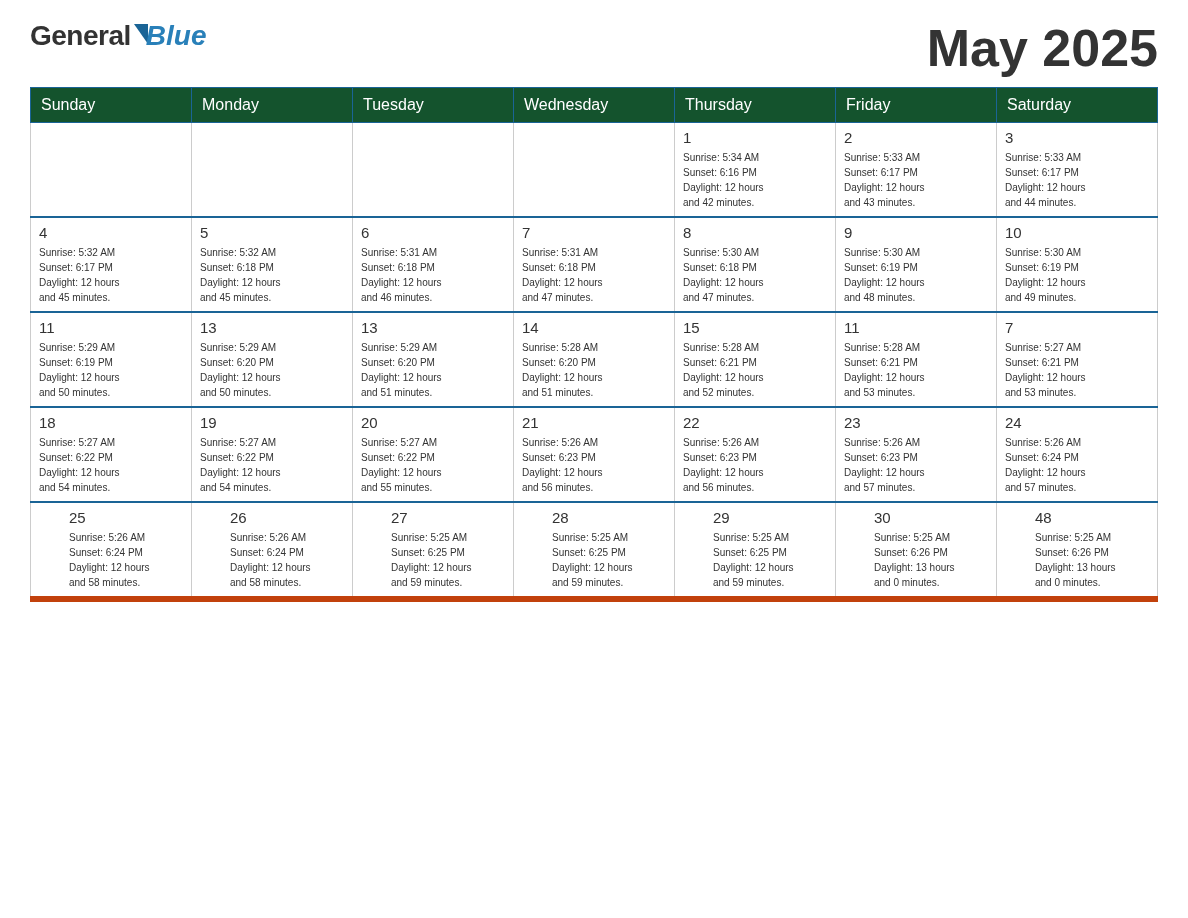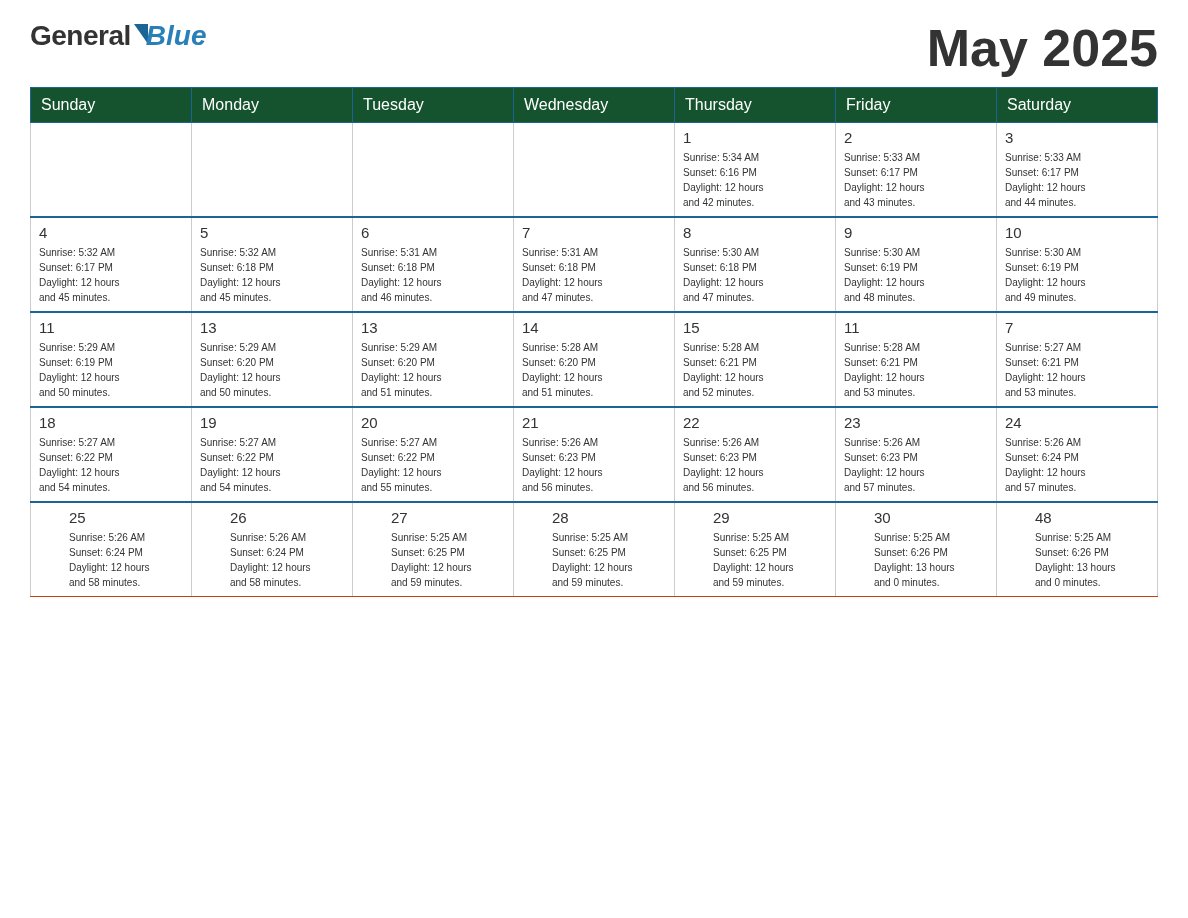--- a/index.html
+++ b/index.html
@@ -95,21 +95,21 @@
     }
     .day-info {
       font-size: 10px;
       color: #333;
       line-height: 1.5;
     }
     .calendar tr td {
       border-bottom: 2px solid #1a6496;
     }
     .calendar tbody tr:last-child td {
-      border-bottom: 1px solid #c2410c;
+      border-bottom: 6px solid #c2410c;
       padding-left: 38px;
     }
   </style>
 </head>
 <body>
 
 <div class="header">
   <div class="logo">
     <div class="logo-top">
       <span class="logo-general">General</span>

